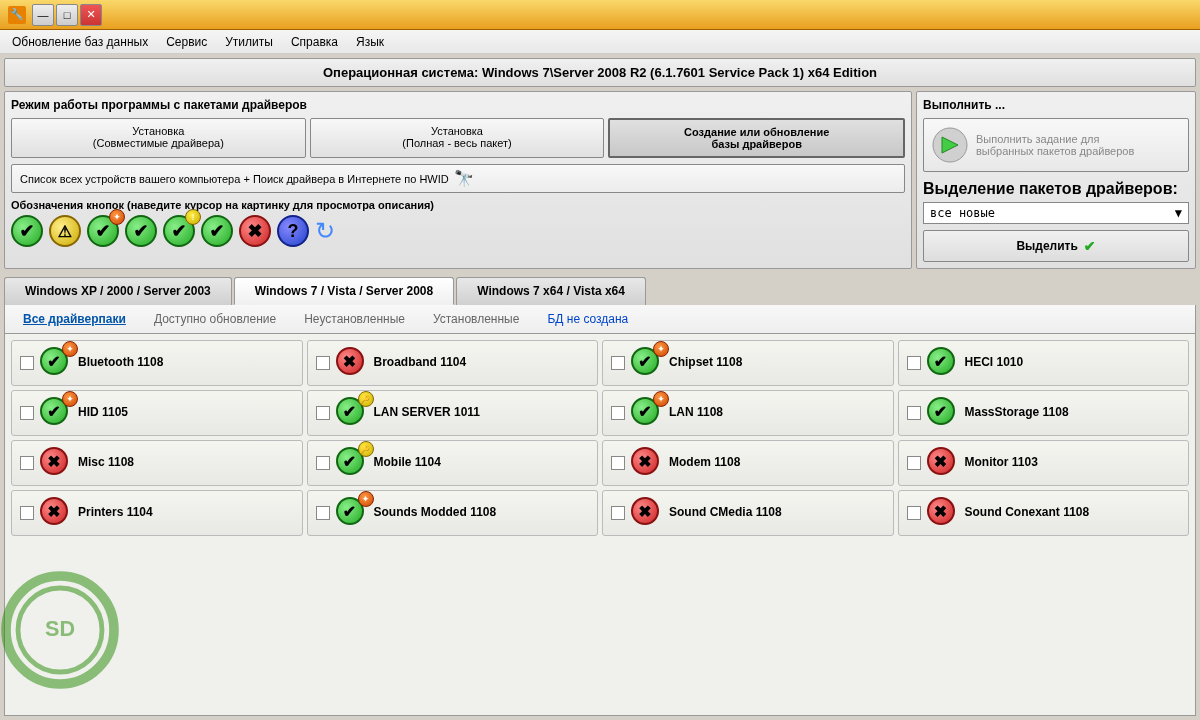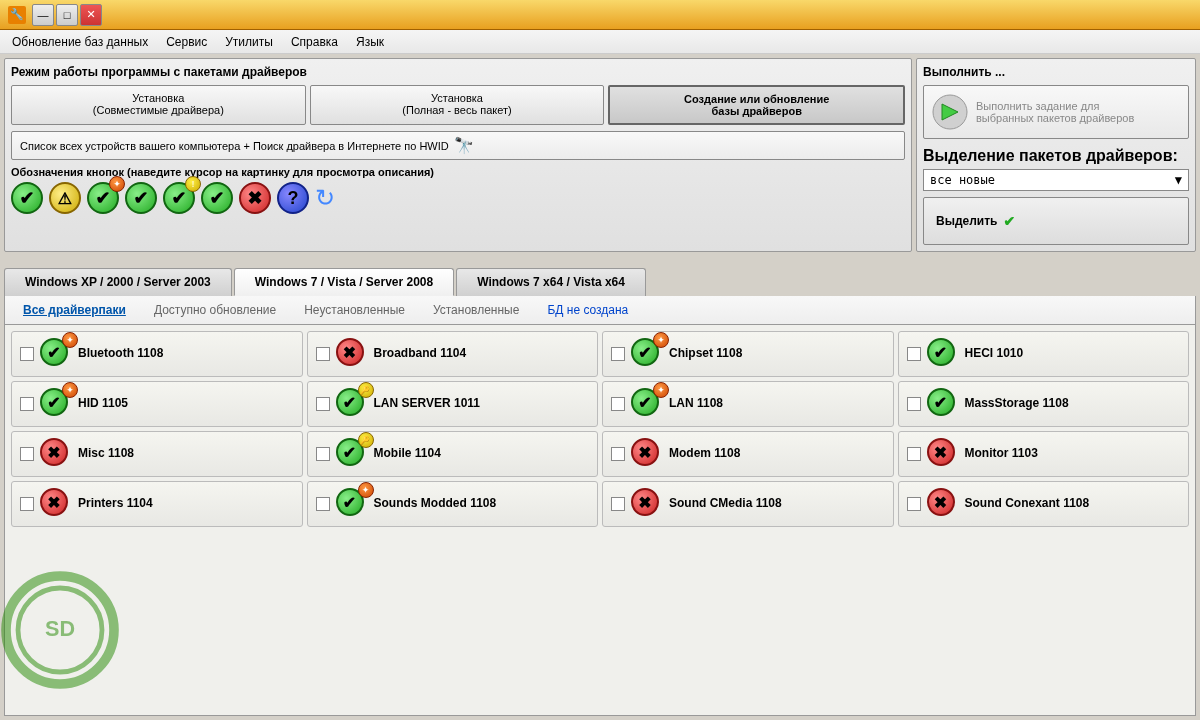--- a/index.html
+++ b/index.html
@@ -90,21 +90,21 @@
       font-size: 13px;
       font-weight: bold;
       margin-bottom: 4px;
       border-radius: 2px;
     }
 
     
     .top-section {
       display: flex;
       gap: 4px;
-      margin-bottom: 16px;
+      margin-bottom: 8px;
     }
 
     .left-panel {
       flex: 1;
       background: linear-gradient(to bottom, #f0f0f0, #e0e0e0);
       border: 1px solid #999;
       padding: 6px;
       border-radius: 2px;
     }
 
@@ -202,29 +202,30 @@
       background: white;
       padding: 3px 6px;
       margin-bottom: 6px;
       font-family: monospace;
       font-size: 12px;
       justify-content: space-between;
     }
     .select-btn {
       border: 1px solid #888;
       background: linear-gradient(to bottom, #f0f0f0, #ddd);
-      padding: 15px 12px;
+      padding: 7px 12px;
       cursor: pointer;
       display: flex;
       align-items: center;
       gap: 6px;
       border-radius: 2px;
       font-size: 12px;
       font-weight: bold;
       width: 100%;
+      justify-content: center;
     }
 
     
     .os-tabs {
       display: flex;
       gap: 0;
       margin-bottom: 0;
     }
     .os-tab {
       padding: 6px 20px;
@@ -377,20 +378,23 @@
 <div class="menu-bar">
   <span class="menu-item">Обновление баз данных</span>
   <span class="menu-item">Сервис</span>
   <span class="menu-item">Утилиты</span>
   <span class="menu-item">Справка</span>
   <span class="menu-item">Язык</span>
 </div>
 
 <div class="main-content">
 
+  <div class="os-info-bar">
+    <span>Операционная система: Windows 7\Server 2008 R2  (6.1.7601 Service Pack 1) x64 Edition</span>
+  </div>
 
   <div class="top-section">
 
     <div class="left-panel">
       <div class="panel-title">Режим работы программы с пакетами драйверов</div>
 
       <div class="mode-buttons">
         <div class="mode-btn">
           <div style="white-space:pre-line; font-size:11px;">Установка
 (Совместимые драйвера)</div>

